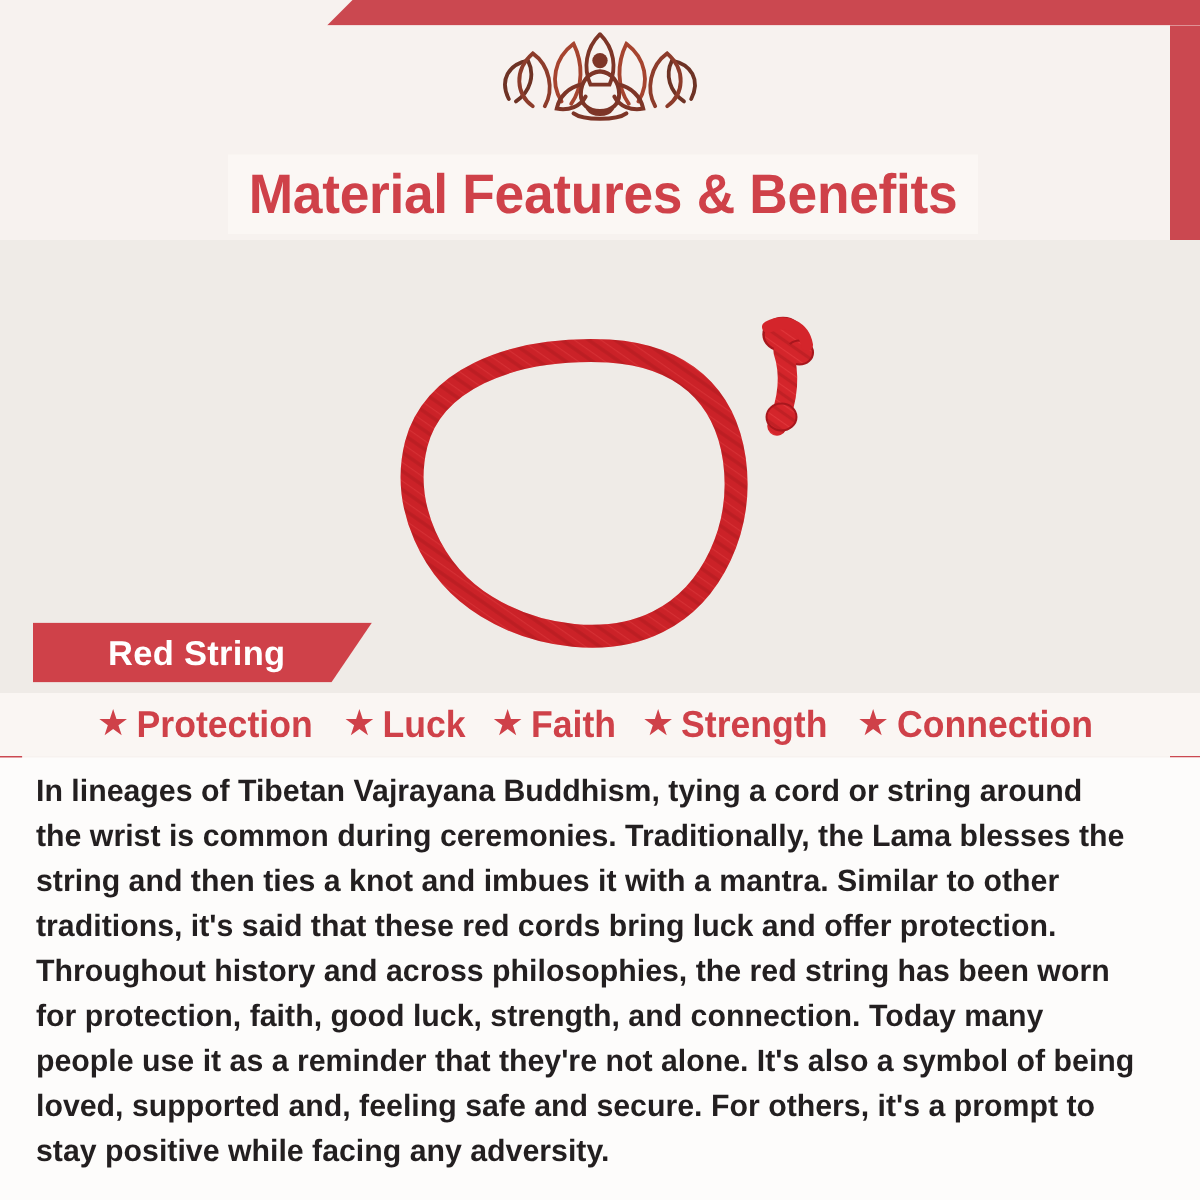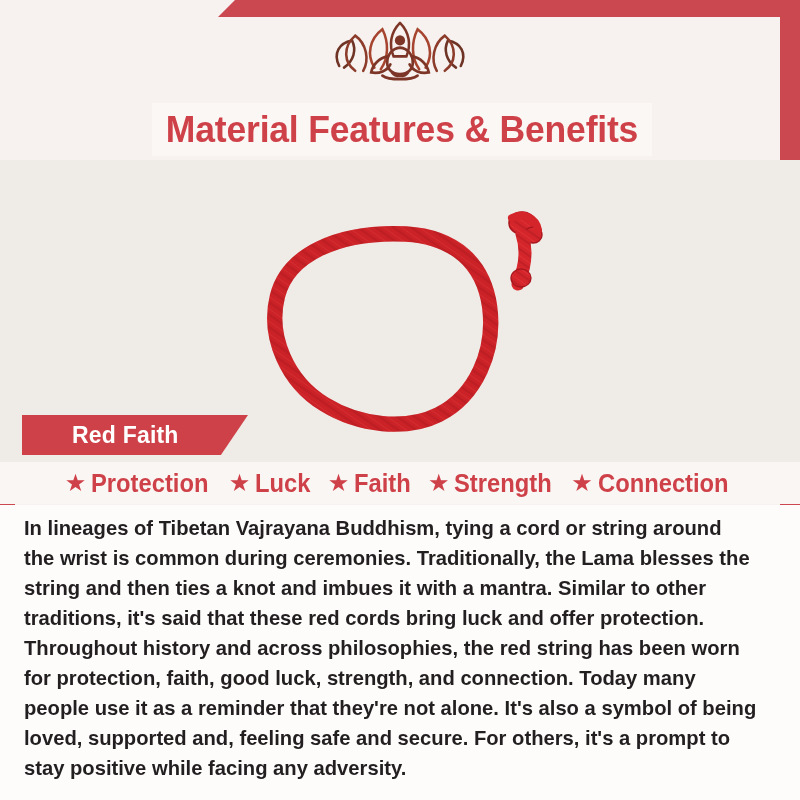--- a/index.html
+++ b/index.html
@@ -181,21 +181,21 @@
         <ellipse cx="522" cy="63" rx="13" ry="11" fill="url(#braid)" stroke="#a8171d" stroke-width="1.6"></ellipse>
         <ellipse cx="533" cy="75" rx="9" ry="8" fill="url(#braid)" stroke="#a8171d" stroke-width="1.4"></ellipse>
         <path d="M512 58 C524 52 536 58 538 70" fill="none" stroke="#d4252b" stroke-width="8" stroke-linecap="round"></path>
         <path d="M522 74 C528 92 524 110 518 124" fill="none" stroke="url(#braid)" stroke-width="13" stroke-linecap="round"></path>
         <ellipse cx="521" cy="118" rx="10" ry="9" fill="url(#braid)" stroke="#a8171d" stroke-width="1.3"></ellipse>
       </svg>
     </div>
   </div>
 
   <div class="rs-label">
-    <span>Red Faith</span>
+    <span>Red String</span>
   </div>
 
   <div class="benefits">
     <div class="benefit">
       <span class="star">★</span>
       <span class="txt">Protection</span>
     </div>
     <div class="benefit">
       <span class="star">★</span>
       <span class="txt">Luck</span>

